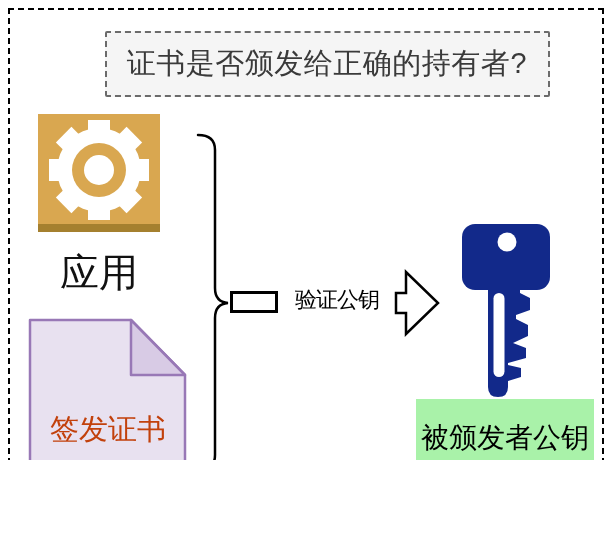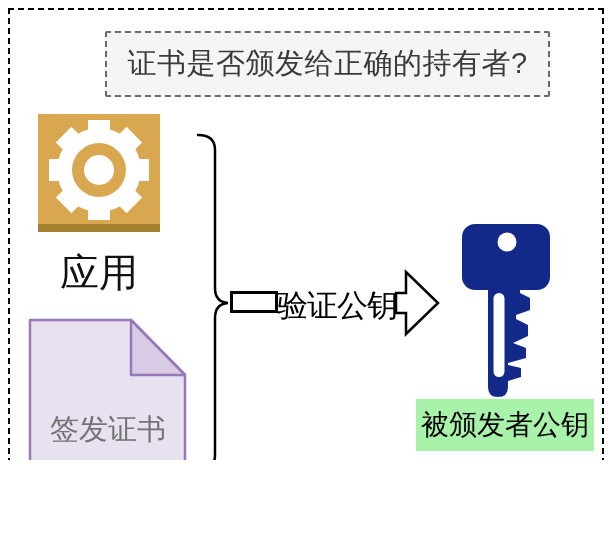--- a/index.html
+++ b/index.html
@@ -1,49 +1,49 @@
 <!DOCTYPE html>
 <html><head>
 <meta charset="utf-8">
 <style>
   html,body{margin:0;padding:0;background:#fff;}
   .canvas{
     position:relative;width:612px;height:460px;background:#ffffff;
-    font-family:Liberation Sans, sans-serif;color:#000;overflow:hidden;
+    font-family:Liberation Mono, monospace;color:#000;overflow:hidden;
   }
   .abs{position:absolute;}
   .outer-border{
     left:8px;top:8px;width:592px;height:512px;
     border:2px dashed #000;
   }
   .question-box{
     left:105px;top:31px;width:441px;height:62px;
     background:#F5F5F5;border:2px dashed #6b6b6b;border-radius:2px;
     display:flex;align-items:center;justify-content:center;
     font-size:29px;color:#3a3a3a;letter-spacing:0.5px;white-space:nowrap;
   }
   .app-label{
     left:38px;top:246px;width:122px;text-align:center;
     font-size:39px;color:#111;
   }
   .cert-label{
     left:28px;top:410px;width:160px;text-align:center;
-    font-size:29px;color:#737373;
+    font-size:29px;color:#c2410c;
   }
   .connector-box{
     left:230px;top:291px;width:48px;height:22px;
     box-sizing:border-box;border:3px solid #000;background:#fff;
   }
   .arrow-label{
     left:276px;top:285px;width:122px;text-align:center;
-    font-size:31px;letter-spacing:-1px;color:#000;white-space:nowrap;
+    font-size:22px;letter-spacing:-1px;color:#000;white-space:nowrap;
   }
   .key-label{
     left:416px;top:399px;
-    background:#A9F2A9;padding:7px 5px;
+    background:#A9F2A9;padding:20px 5px;
     font-size:28px;color:#000;white-space:nowrap;
   }
   svg{display:block;}
 </style>
 </head>
 <body>
 
 <div class="canvas">
 
   <div class="abs outer-border"></div>

